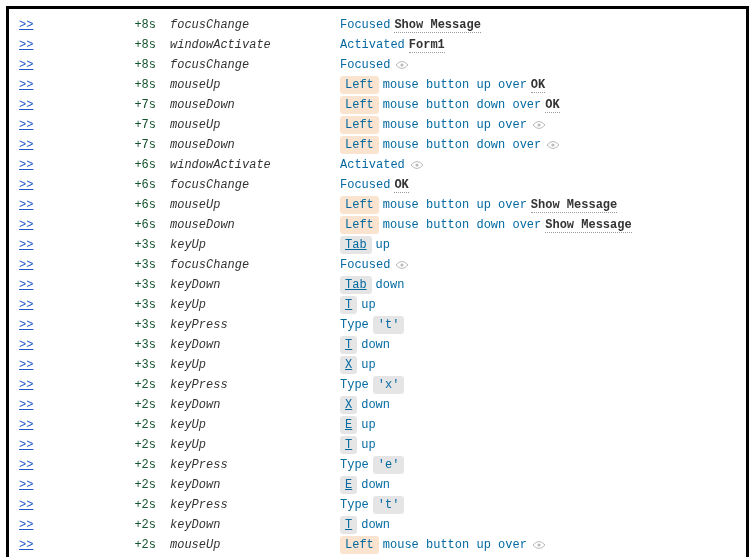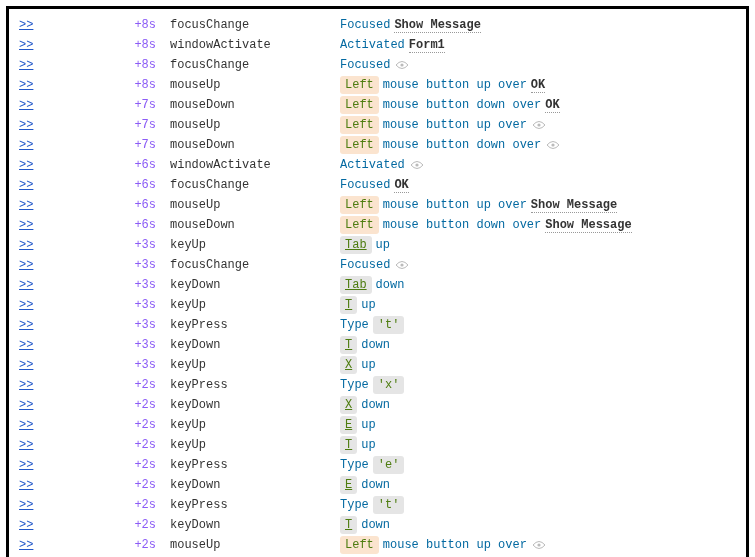--- a/index.html
+++ b/index.html
@@ -23,46 +23,47 @@
     white-space: nowrap;
   }
   .col-arrow {
     flex: 0 0 22px;
     padding-left: 6px;
   }
   .col-time {
     flex: 0 0 135px;
     text-align: right;
     padding-right: 14px;
-    color: #8b5cf6;
+    color: #14532d;
   }
   .col-event {
     flex: 0 0 170px;
     color: #333;
+    font-style: italic;
   }
   .col-desc {
     flex: 1 1 auto;
     display: flex;
     align-items: center;
     gap: 4px;
   }
   .arrow-link {
     color: #2257c9;
     text-decoration: underline;
     cursor: pointer;
     font-family: Consolas, "Courier New", monospace;
     letter-spacing: 0;
   }
   .tag {
     display: inline-block;
     border-radius: 3px;
     padding: 1px 5px;
     line-height: 16px;
     font-size: 12px;
-    color: #4d7c0f;
+    color: #0369a1;
   }
   .tag-left { background: #fbe4cf; }
   .tag-key  { background: #e5e5e5; text-decoration: underline; }
   .tag-char { background: #e5e5e5; }
   .ul {
     border-bottom: 1px dotted #999;
     padding-bottom: 0;
     font-weight: bold;
   }
   .eye {

